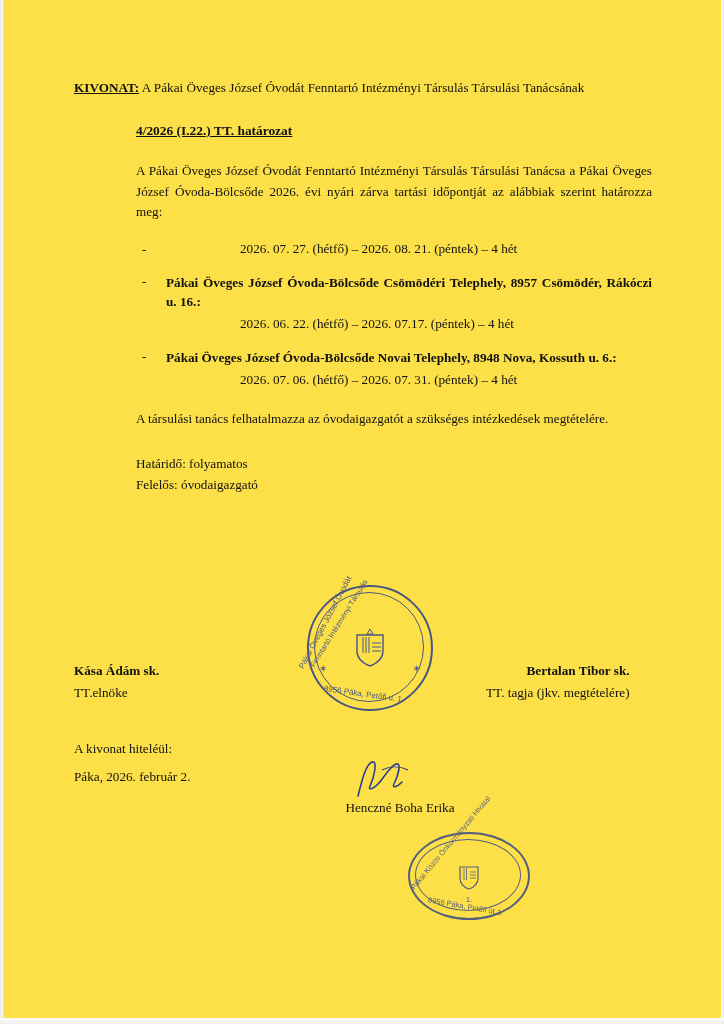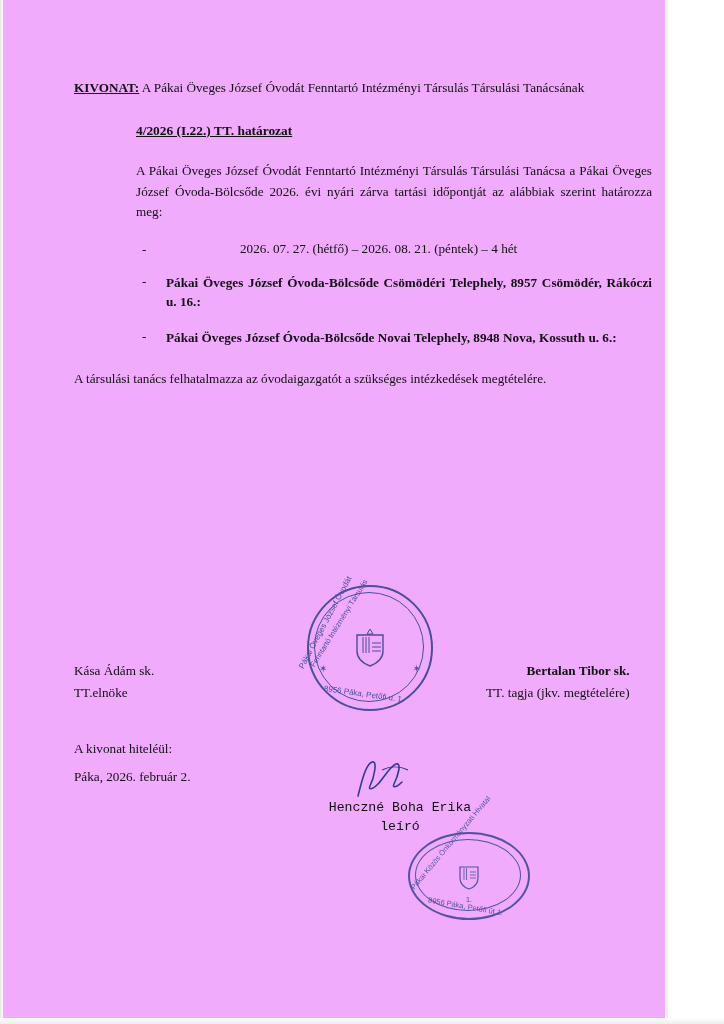--- a/index.html
+++ b/index.html
@@ -11,23 +11,23 @@
     width: 724px;
     height: 1024px;
     position: relative;
     font-family: "Liberation Serif", serif;
     color: #111111;
     overflow: hidden;
   }
   .page {
     position: absolute;
     left: 0; top: 0;
-    width: 668px;
+    width: 724px;
     height: 1024px;
-    background: #f0abfc;
+    background: #fde047;
   }
   .content {
     position: absolute;
     left: 74px;
     top: 78px;
     width: 578px;
   }
   .kivonat-line {
     font-size: 13.2px;
     line-height: 1.45;
@@ -75,20 +75,21 @@
     line-height: 1.5;
     text-align: justify;
   }
   .item-dates {
     margin-top: 4px;
     margin-left: 74px;
     font-size: 13.2px;
   }
   .closing-para {
     margin-top: 20px;
+    margin-left: 62px;
     width: 516px;
     text-align: justify;
     font-size: 13.2px;
     line-height: 1.6;
   }
   .deadline {
     margin-top: 24px;
     margin-left: 62px;
     font-size: 13.2px;
     line-height: 1.6;
@@ -99,21 +100,21 @@
     top: 660px;
     width: 578px;
   }
   .sig-left {
     position: absolute;
     left: 0;
     top: 0;
     font-size: 13.2px;
     line-height: 1.7;
   }
-  .sig-left .name { font-weight: normal; }
+  .sig-left .name { font-weight: bold; }
   .sig-right {
     position: absolute;
     left: 412px;
     top: 0;
     font-size: 13.2px;
     line-height: 1.7;
     text-align: right;
   }
   .sig-right .name { font-weight: bold; }
   .auth-block {
@@ -124,21 +125,20 @@
     line-height: 2.1;
   }
   .leiro-block {
     position: absolute;
     left: 310px;
     top: 798px;
     text-align: center;
     font-size: 13.2px;
     line-height: 1.45;
     width: 180px;
-    font-family: Liberation Mono, monospace;
   }
   
   .stamp {
     position: absolute;
     border-radius: 50%;
     border: 2px solid #2b3f8c;
     color: #2b3f8c;
   }
   .stamp-1 {
     left: 307px;
@@ -246,31 +246,37 @@
     <div class="list">
 
       <div class="list-item">
         <span class="dash">-</span>
         <div class="item-dates">2026. 07. 27. (hétfő) – 2026. 08. 21. (péntek) – 4 hét</div>
       </div>
 
       <div class="list-item">
         <span class="dash">-</span>
         <div class="item-title">Pákai Öveges József Óvoda-Bölcsőde Csömödéri Telephely, 8957 Csömödér, Rákóczi u. 16.:</div>
+        <div class="item-dates">2026. 06. 22. (hétfő) – 2026. 07.17. (péntek) – 4 hét</div>
       </div>
 
       <div class="list-item">
         <span class="dash">-</span>
         <div class="item-title">Pákai Öveges József Óvoda-Bölcsőde Novai Telephely, 8948 Nova, Kossuth u. 6.:</div>
+        <div class="item-dates">2026. 07. 06. (hétfő) – 2026. 07. 31. (péntek) – 4 hét</div>
       </div>
 
     </div>
 
     <div class="closing-para">A társulási tanács felhatalmazza az óvodaigazgatót a szükséges intézkedések megtételére.</div>
 
+    <div class="deadline">
+      <div>Határidő: folyamatos</div>
+      <div>Felelős: óvodaigazgató</div>
+    </div>
 
   </div>
 
   <div class="stamp stamp-1">
     <div class="inner-ring"></div>
     <div class="stamp-text">
       <span style="transform: rotate(-62deg) translate(-50px,-56px);">Pákai Öveges József Óvodát</span>
       <span style="transform: rotate(-58deg) translate(-46px,-44px); font-size:7.5px;">Fenntartó Intézményi Társulás</span>
       <span style="transform: rotate(8deg) translate(-40px,42px);">8956 Páka, Petőfi u. 1.</span>
     </div>
@@ -300,21 +306,20 @@
     <div>Páka, 2026. február 2.</div>
   </div>
 
   <svg class="signature-scribble" viewBox="0 0 66 44">
     <path d="M6 40 C10 24 14 8 20 6 C26 4 22 22 18 30 C16 34 20 34 26 28 C32 22 38 10 44 8 C50 6 46 20 42 28 C40 32 44 32 50 26" fill="none" stroke="#2b3f8c" stroke-width="1.6" stroke-linecap="round"></path>
     <path d="M30 14 C38 10 48 10 56 14" fill="none" stroke="#2b3f8c" stroke-width="1.2"></path>
   </svg>
 
   <div class="leiro-block">
     <div>Henczné Boha Erika</div>
-    <div>leíró</div>
   </div>
 
   <div class="stamp stamp-2">
     <div class="inner-ring"></div>
     <div class="stamp-text">
       <span style="transform: rotate(-50deg) translate(-46px,-40px); font-size:7.5px;">Pákai Közös Önkormányzati Hivatal</span>
       <span style="transform: rotate(10deg) translate(-36px,26px); font-size:7.5px;">8956 Páka, Petőfi út 1.</span>
     </div>
     <svg class="crest crest-2" viewBox="0 0 22 28">
       <path d="M2 5 H20 V16 Q20 24 11 27 Q2 24 2 16 Z" fill="none" stroke="#2b3f8c" stroke-width="1.2"></path>

